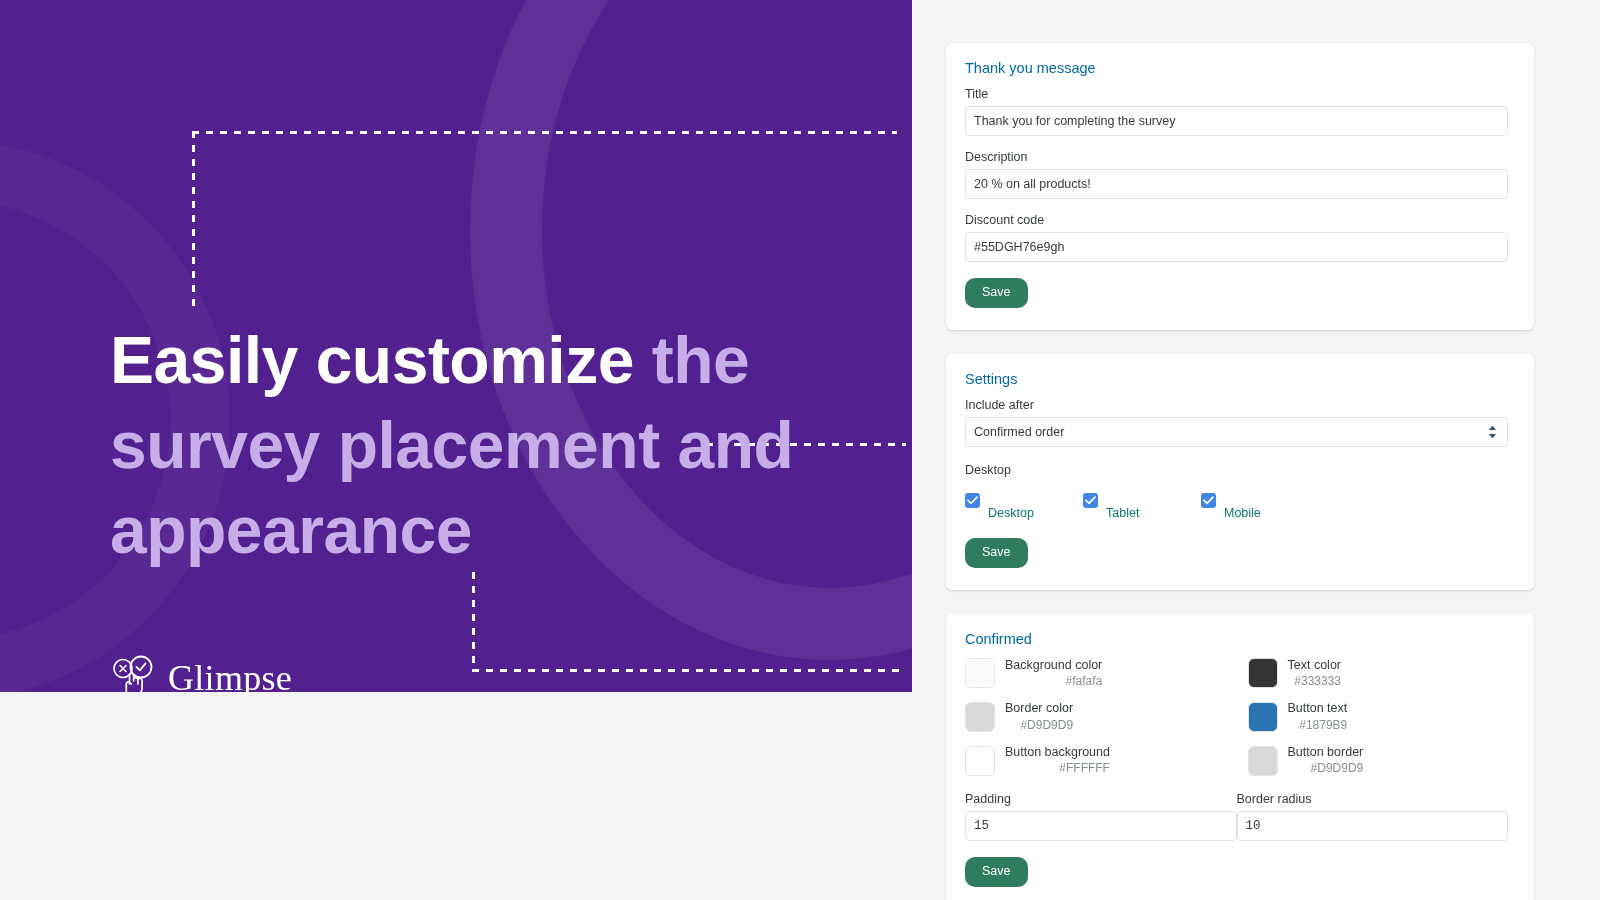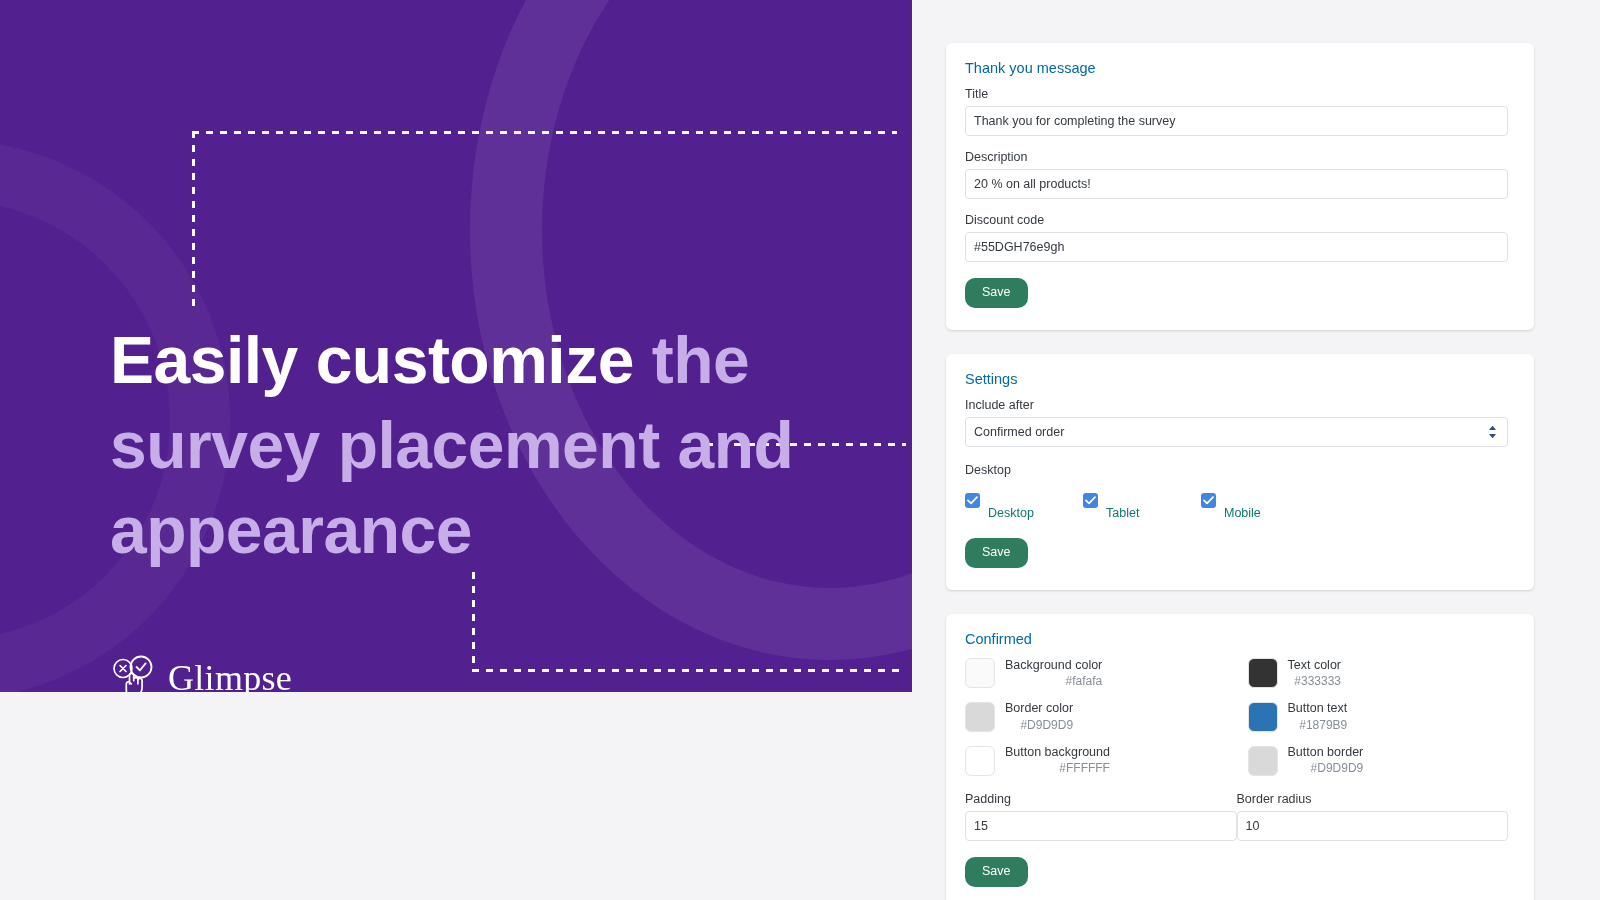--- a/index.html
+++ b/index.html
@@ -173,21 +173,21 @@
     flex: 0 0 30px;
   }
   .color-meta { display: flex; flex-direction: column; gap: 1px; align-items: flex-end; }
   .color-name { font-size: 12.5px; color: #343a40; line-height: 1.25; }
   .color-hex { font-size: 12px; color: #868e96; line-height: 1.25; }
 
   .num-grid {
     display: grid;
     grid-template-columns: 1fr 1fr;
   }
-  .num-grid .input { margin-bottom: 0; }
+  .num-grid .input { margin-bottom: 0; font-family: Liberation Mono, monospace; }
 </style>
 </head>
 <body>
 
 <div class="page">
 
   <div class="hero">
     <div class="hero-ring ring-main"></div>
     <div class="hero-ring ring-bl"></div>
 

